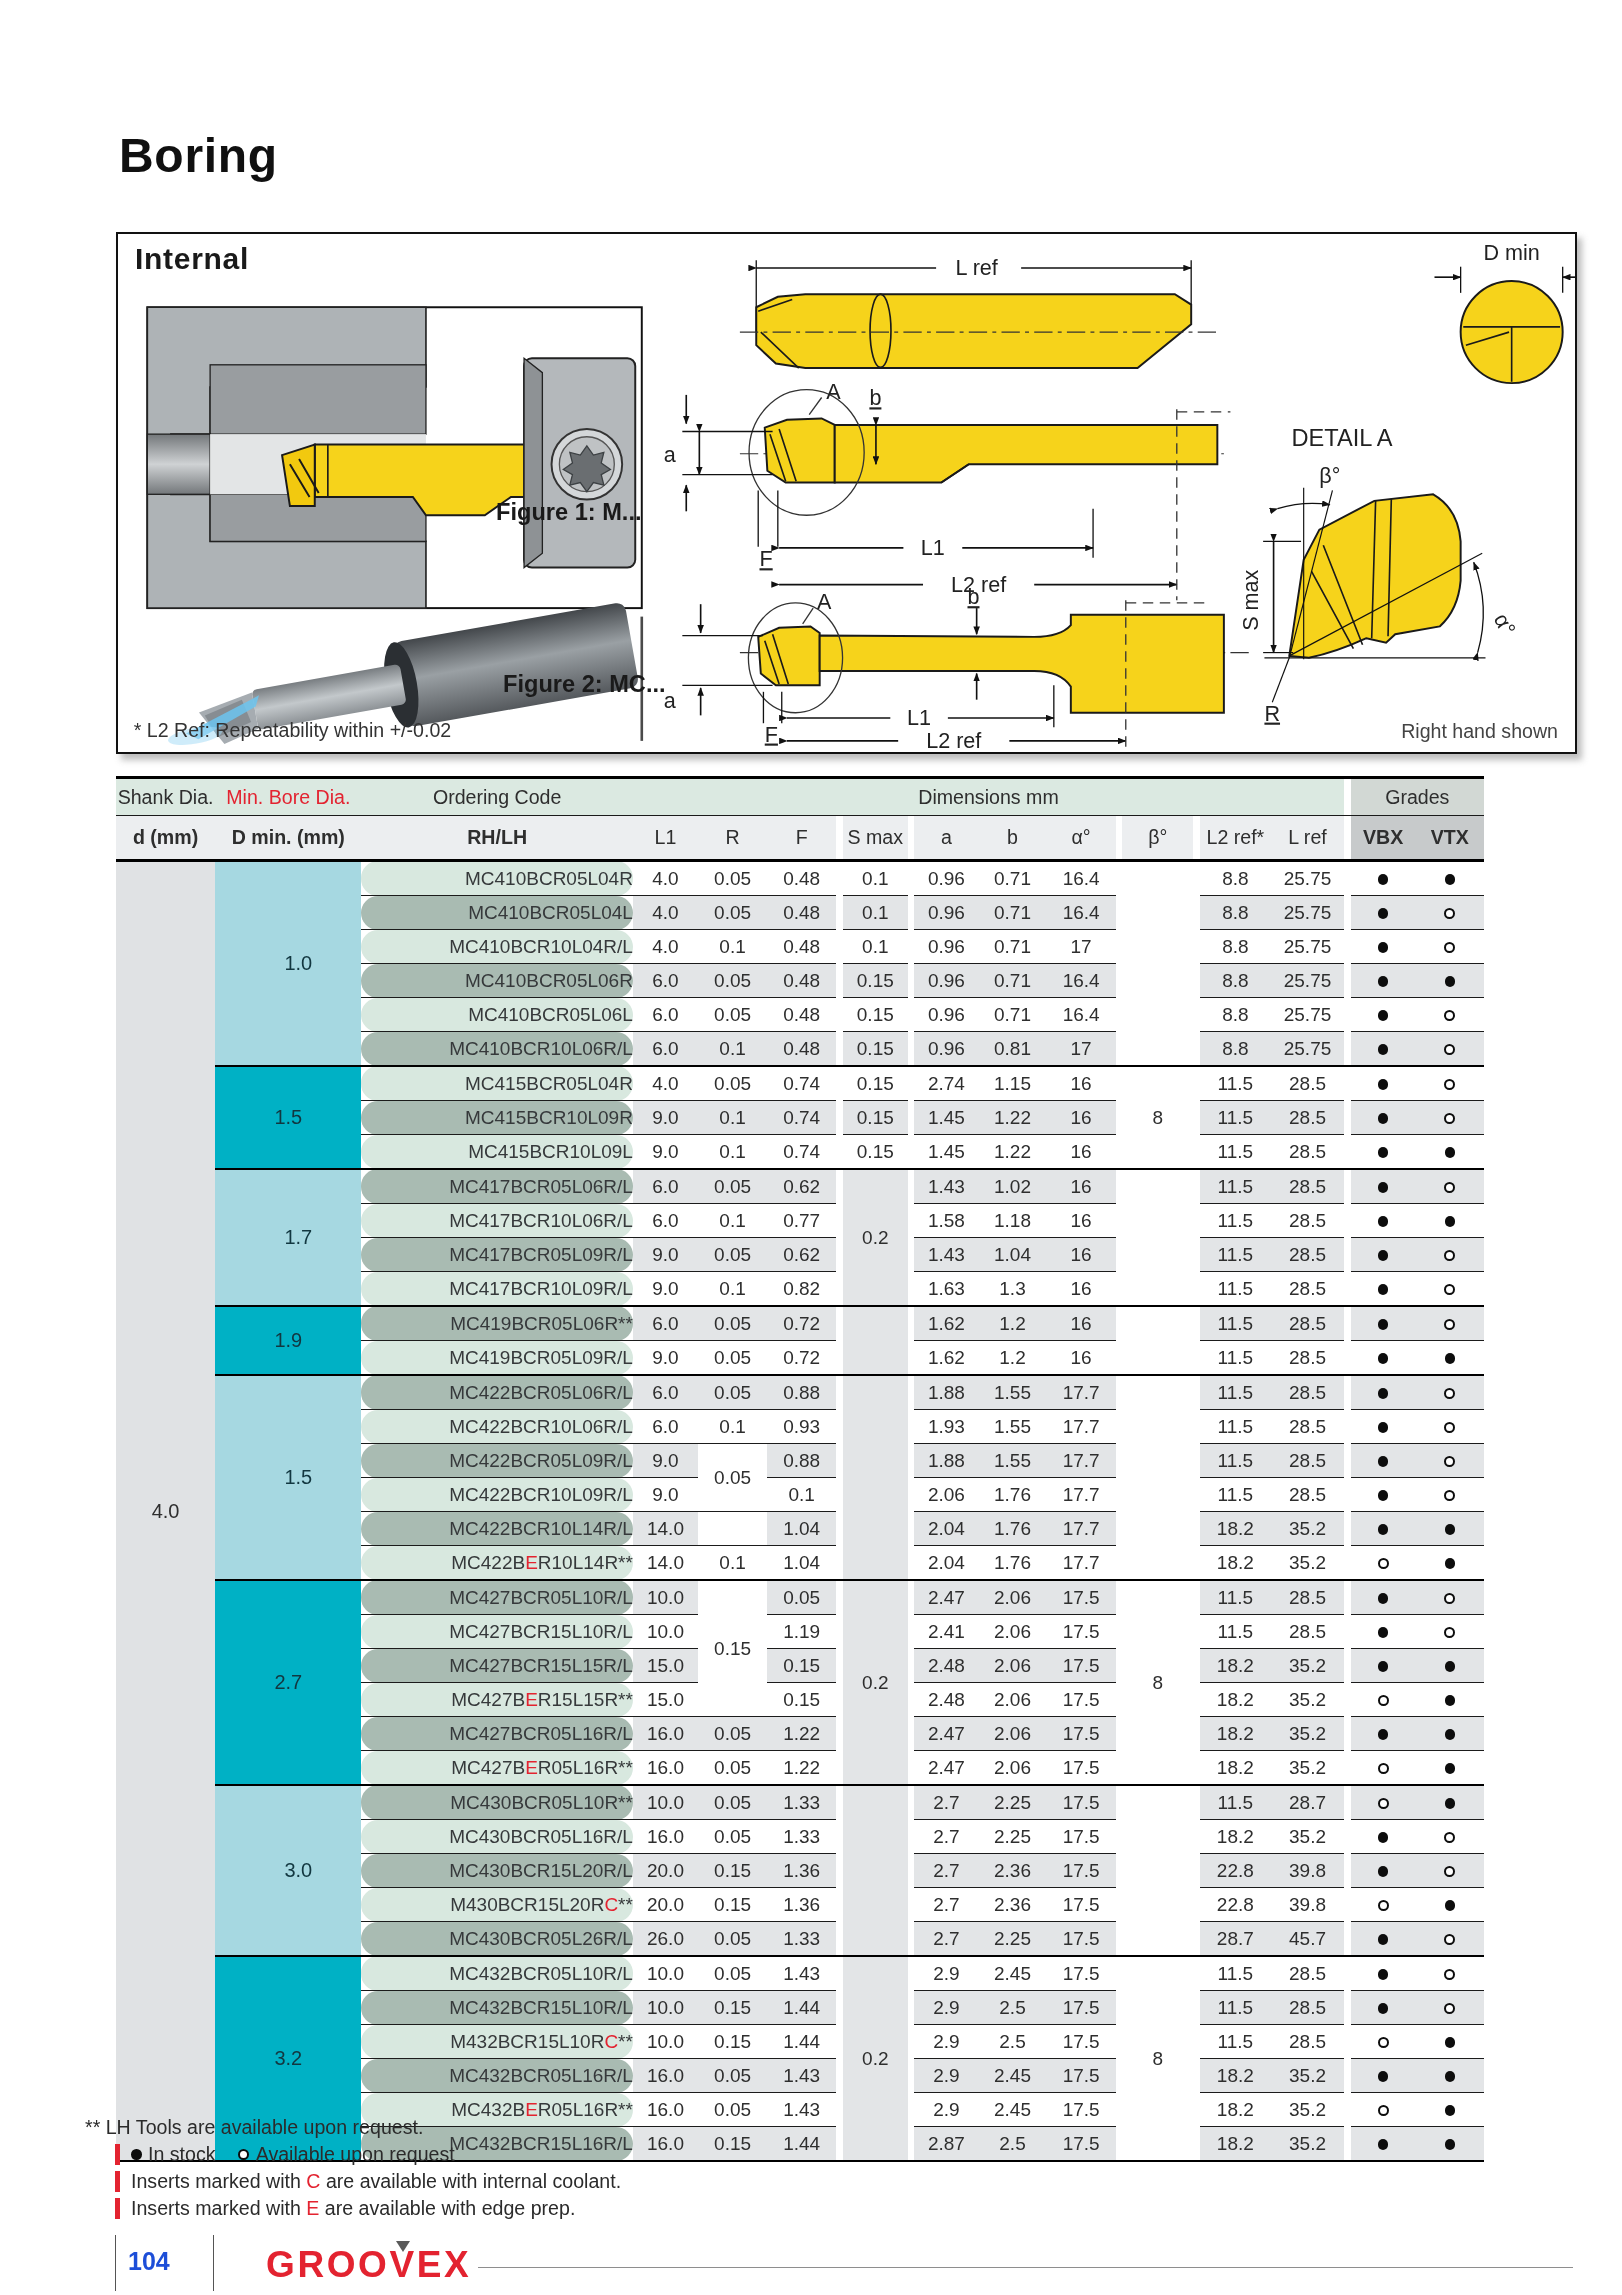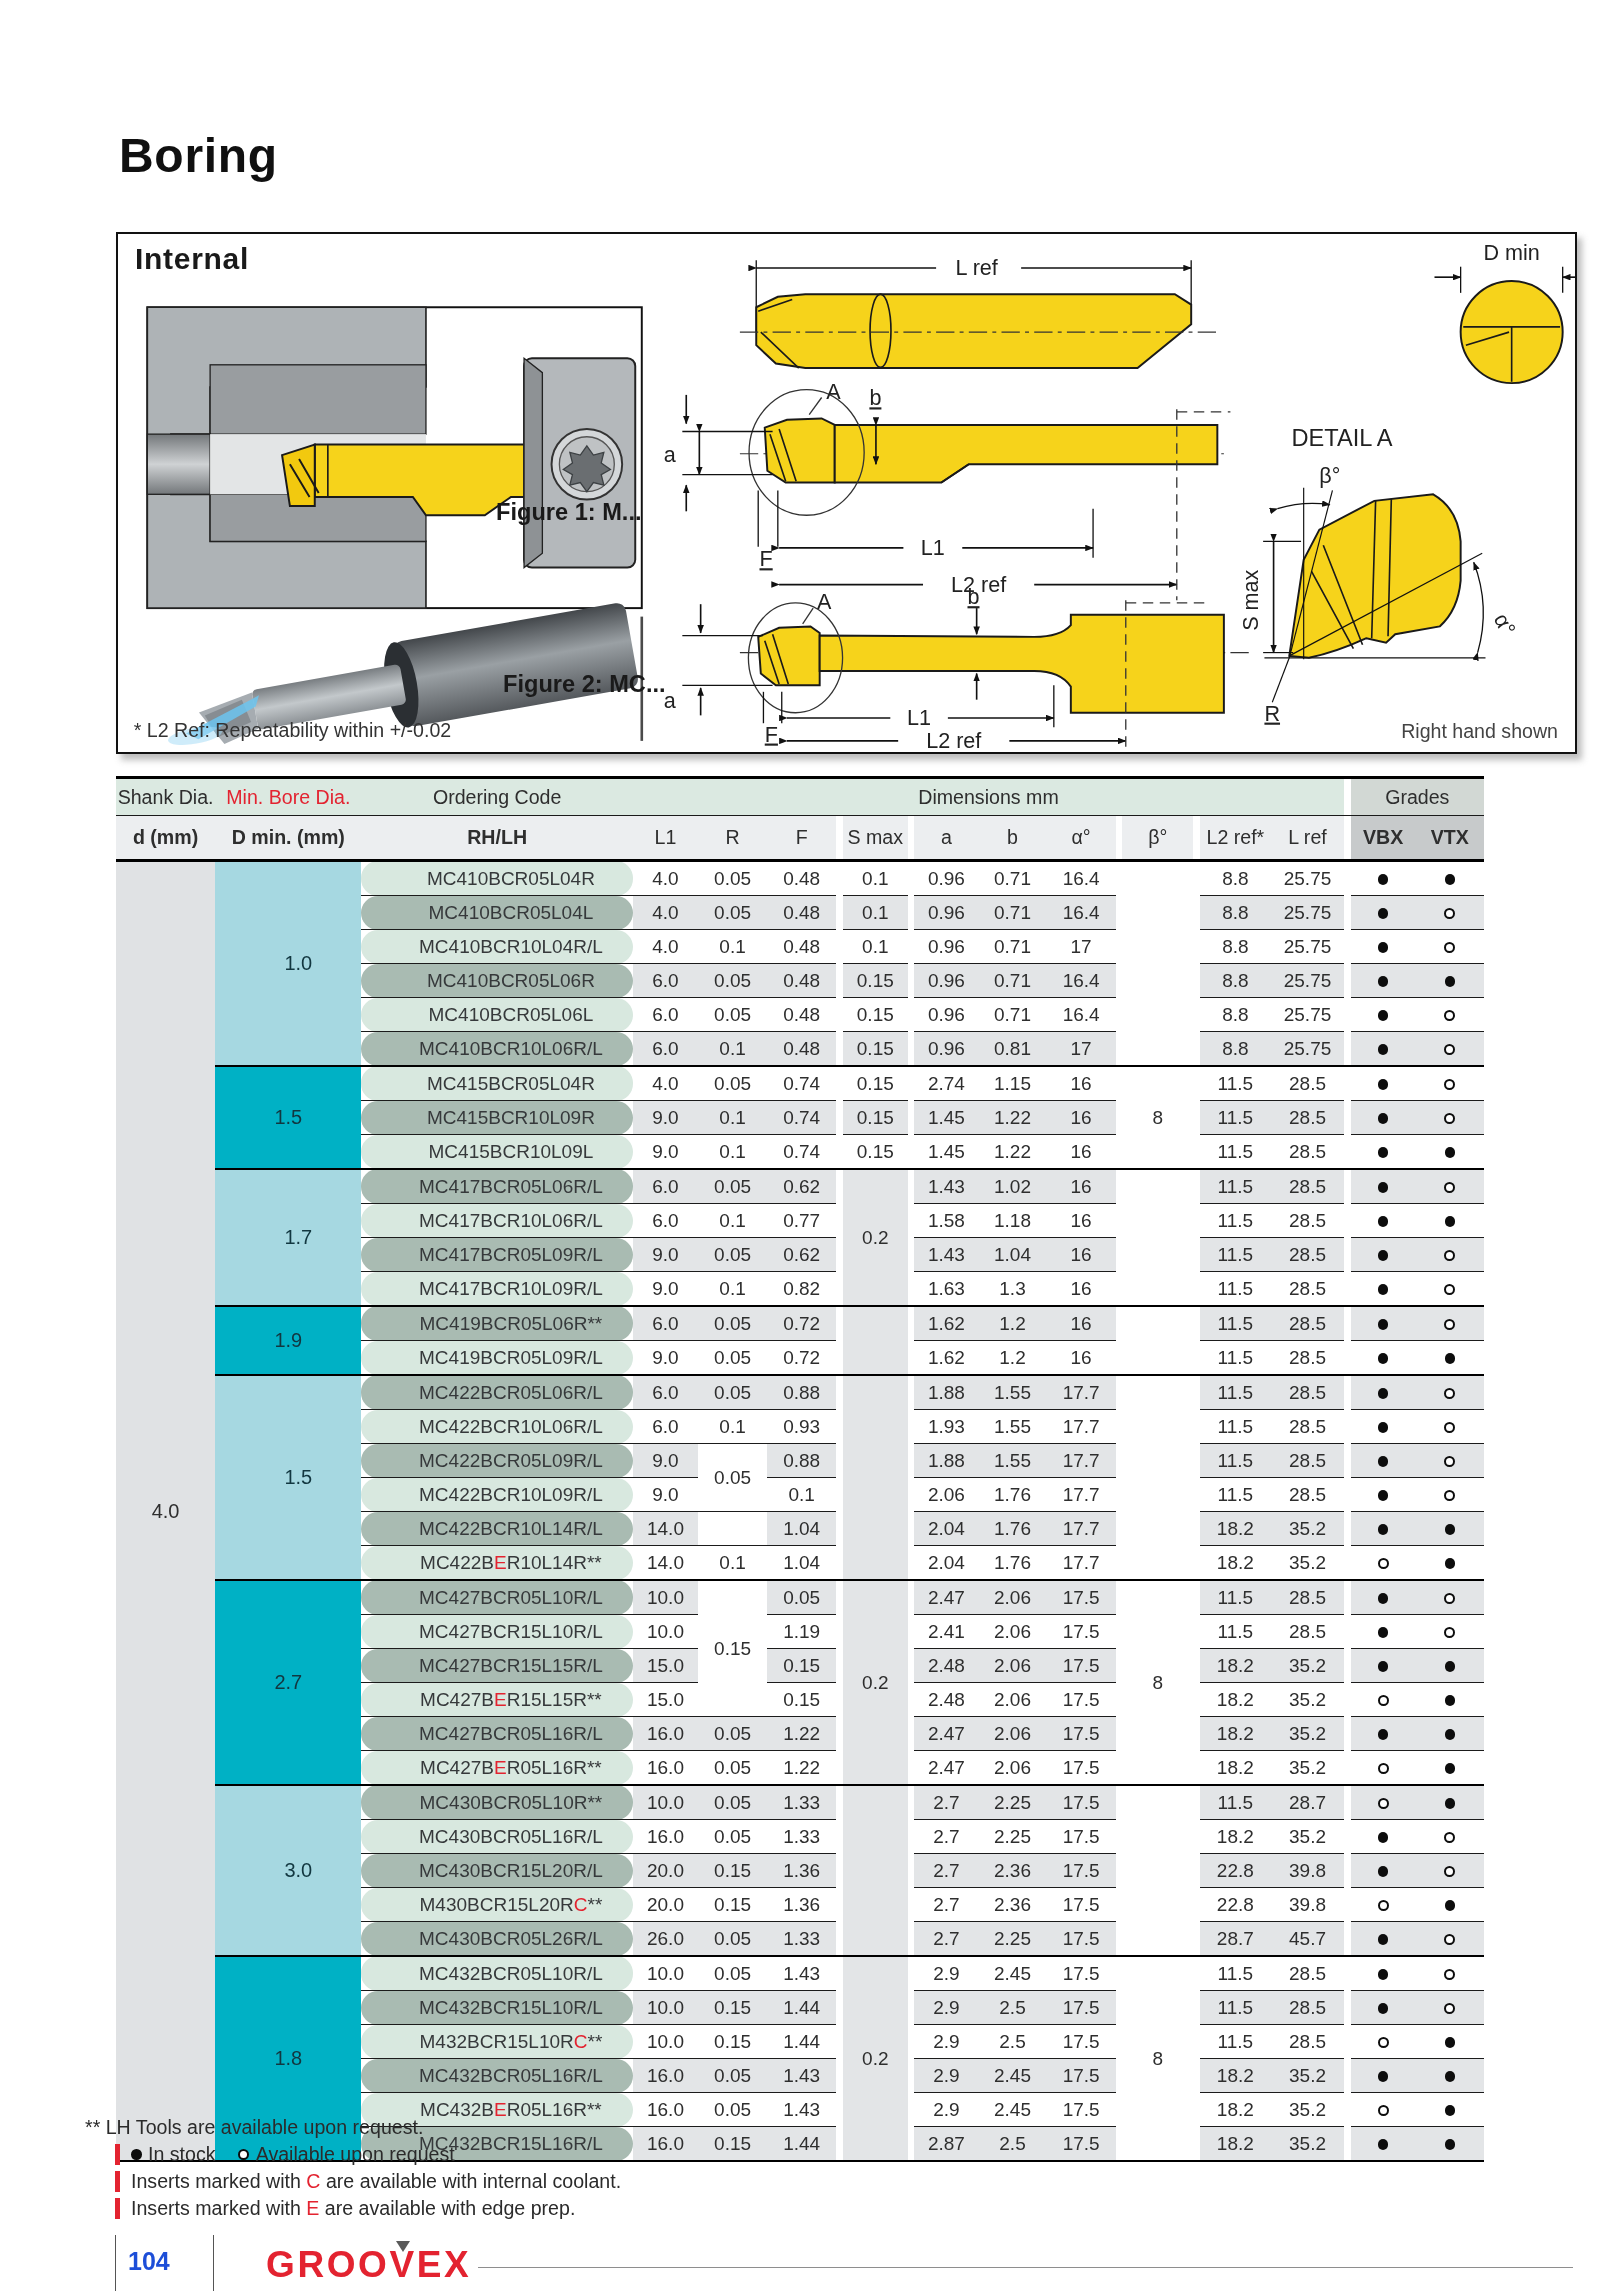--- a/index.html
+++ b/index.html
@@ -40,21 +40,21 @@
   .spec thead tr.h2 th.sp{background:#fff;}
   .red{color:#e32330;}
   .spec tbody td{height:33px;border-bottom:1.3px solid #1b1b1b;}
   .spec tbody tr.ge td{border-bottom:2.6px solid #000;}
   .spec tbody td.sp{border-bottom:none;background:#fff;}
   .spec tbody tr.ge td.sp{border-bottom:2.6px solid #000;}
   .spec td.dcol{background:#e0e2e4;border-bottom:2.6px solid #000;font-size:20px;}
   .spec td.dmin{font-size:20px;color:#123740;border-bottom:2.6px solid #000;}
   .spec td.gl{background:#a6d8e1;padding-left:20px;}
   .spec td.gd{background:#00b1c5;}
-  .spec td.code{text-align:center;padding-left:27.5px;color:#36393b;border-radius:17px;}
+  .spec td.code{text-align:right;padding-left:27.5px;color:#36393b;border-radius:17px;}
   .spec tr.even td.code{background:#d8e8df;}
   .spec tr.odd  td.code{background:#a9bbb2;}
   .spec tr.odd td.num,.spec tr.odd td.gr{background:#e3e5e7;}
   .spec td.sg{background:#e3e5e7 !important;}
   .spec td.wh{background:#fff !important;}
   .spec td.be{border-bottom:2.6px solid #000 !important;}
   .dot{display:inline-block;border-radius:50%;vertical-align:middle;}
   .dot.f{width:10.5px;height:10.5px;background:#0d0d0d;}
   .dot.o{width:7.2px;height:7.2px;border:2px solid #0d0d0d;background:#fff;}
 
@@ -916,21 +916,21 @@
             <td class="num">17.5</td>
             <td class="sp"></td>
             <td class="sp"></td>
             <td class="num">28.7</td>
             <td class="num">45.7</td>
             <td class="sp"></td>
             <td class="gr"><span class="dot f"></span></td>
             <td class="gr"><span class="dot o"></span></td>
           </tr>
           <tr class="even">
-            <td class="dmin gd" rowspan="6">1.8</td>
+            <td class="dmin gd" rowspan="6">3.2</td>
             <td class="code">MC432BCR05L10R/L</td>
             <td class="num">10.0</td>
             <td class="num">0.05</td>
             <td class="num">1.43</td>
             <td class="sp"></td>
             <td class="num sg be" rowspan="6">0.2</td>
             <td class="sp"></td>
             <td class="num">2.9</td>
             <td class="num">2.45</td>
             <td class="num">17.5</td>

